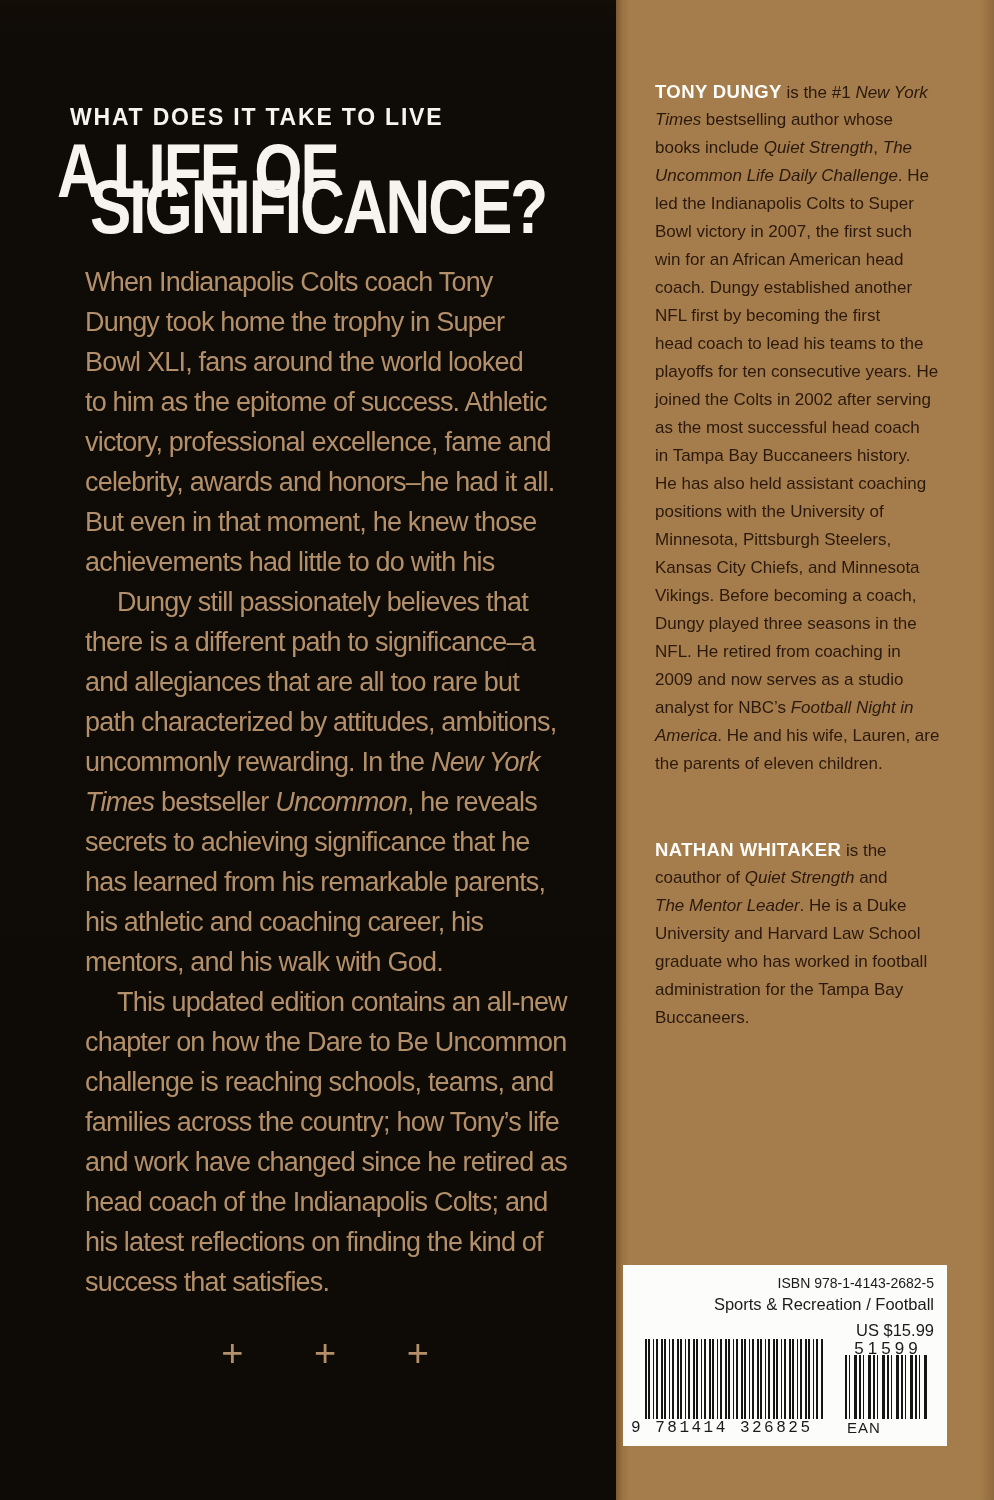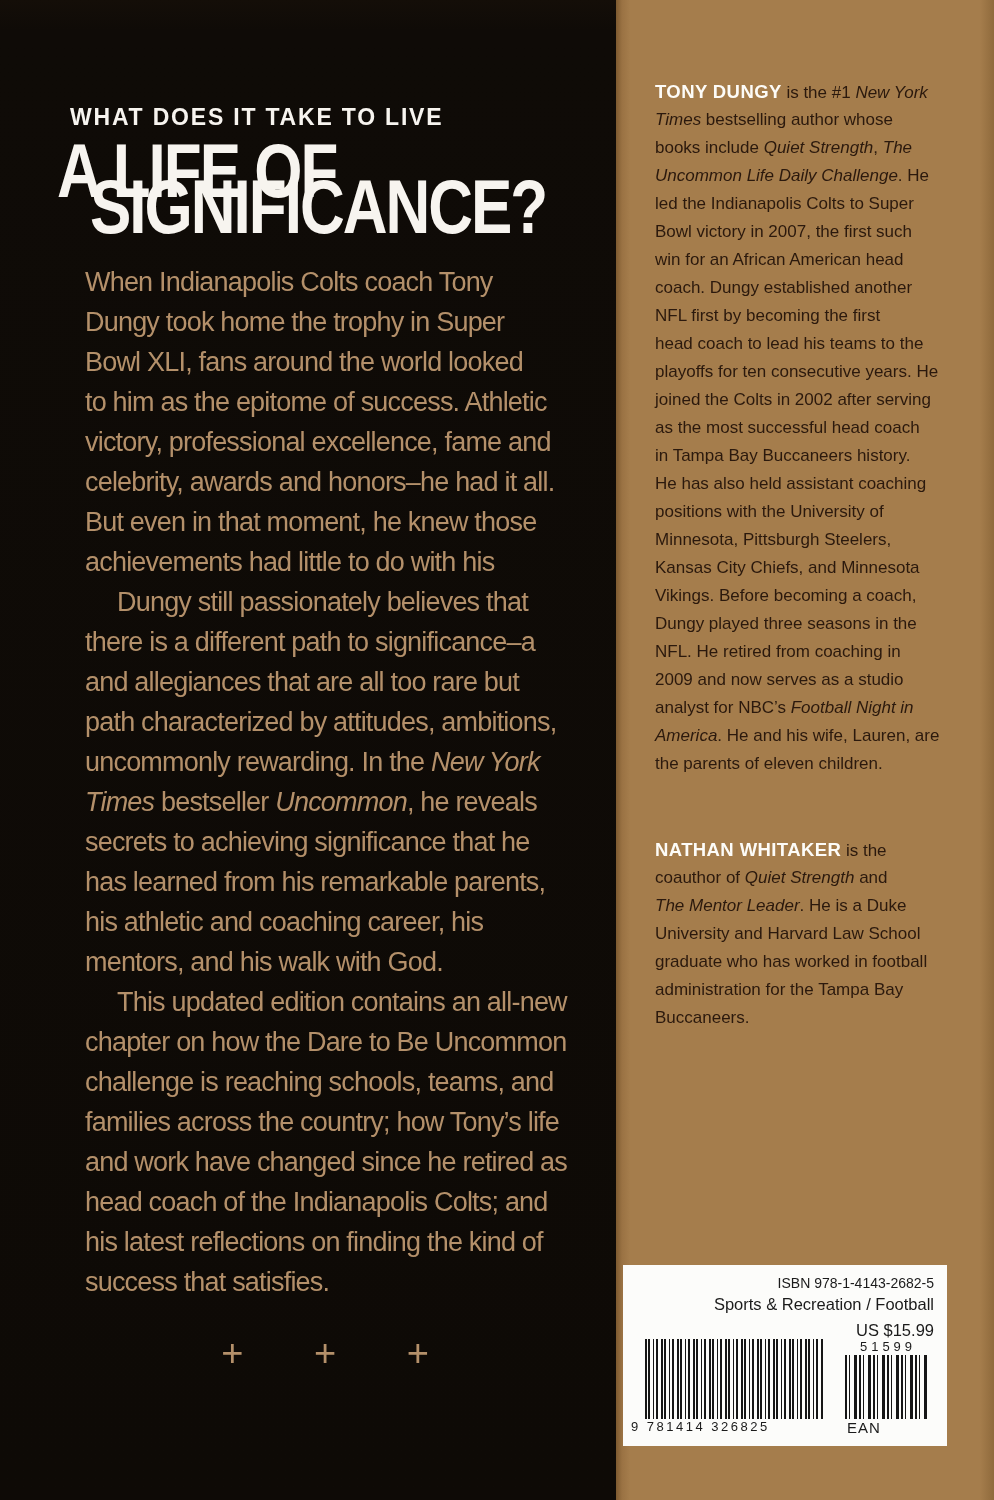--- a/index.html
+++ b/index.html
@@ -53,35 +53,35 @@
   }
   
   .barcode-panel{
     position:absolute;left:7px;top:1265px;width:324px;height:181px;
     background:#fcfcfa;color:#1b1b1b;
   }
   .bc-isbn{position:absolute;right:13px;top:10px;font-size:14px;white-space:pre;}
   .bc-cat{position:absolute;right:13px;top:30px;font-size:16.5px;white-space:pre;}
   .bc-price{position:absolute;right:13px;top:56px;font-size:16.5px;white-space:pre;}
   .bc-addon-code{position:absolute;left:222px;top:74px;width:86px;text-align:center;
-    font-size:13px;letter-spacing:4px;white-space:pre;}
+    font-size:17px;letter-spacing:4px;white-space:pre;}
   .bc-bars-main{
     position:absolute;left:22px;top:74px;width:178px;height:80px;
     background:repeating-linear-gradient(90deg,
       #161616 0 2px,#fcfcfa 2px 3px,#161616 3px 5px,#fcfcfa 5px 8px,
       #161616 8px 9px,#fcfcfa 9px 11px,#161616 11px 13px,#fcfcfa 13px 16px);
   }
   .bc-bars-addon{
     position:absolute;left:222px;top:90px;width:84px;height:64px;
     background:repeating-linear-gradient(90deg,
       #161616 0 2px,#fcfcfa 2px 4px,#161616 4px 5px,#fcfcfa 5px 9px,
       #161616 9px 12px,#fcfcfa 12px 14px);
   }
-  .bc-digits{position:absolute;left:8px;top:154px;font-family:Liberation Sans, sans-serif;
-    font-size:13px;letter-spacing:2.5px;white-space:pre;}
+  .bc-digits{position:absolute;left:8px;top:154px;font-family:Liberation Mono, monospace;
+    font-size:16px;letter-spacing:2.5px;white-space:pre;}
   .bc-ean{position:absolute;left:224px;top:154px;font-size:15px;letter-spacing:1px;white-space:pre;}
 </style>
 </head>
 <body>
 
 <div class="left-page">
   <div class="kicker">WHAT DOES IT TAKE TO LIVE</div>
   <div class="headline-big hl1">A LIFE OF</div>
   <div class="headline-big hl2">SIGNIFICANCE?</div>
   <div class="body-copy">

